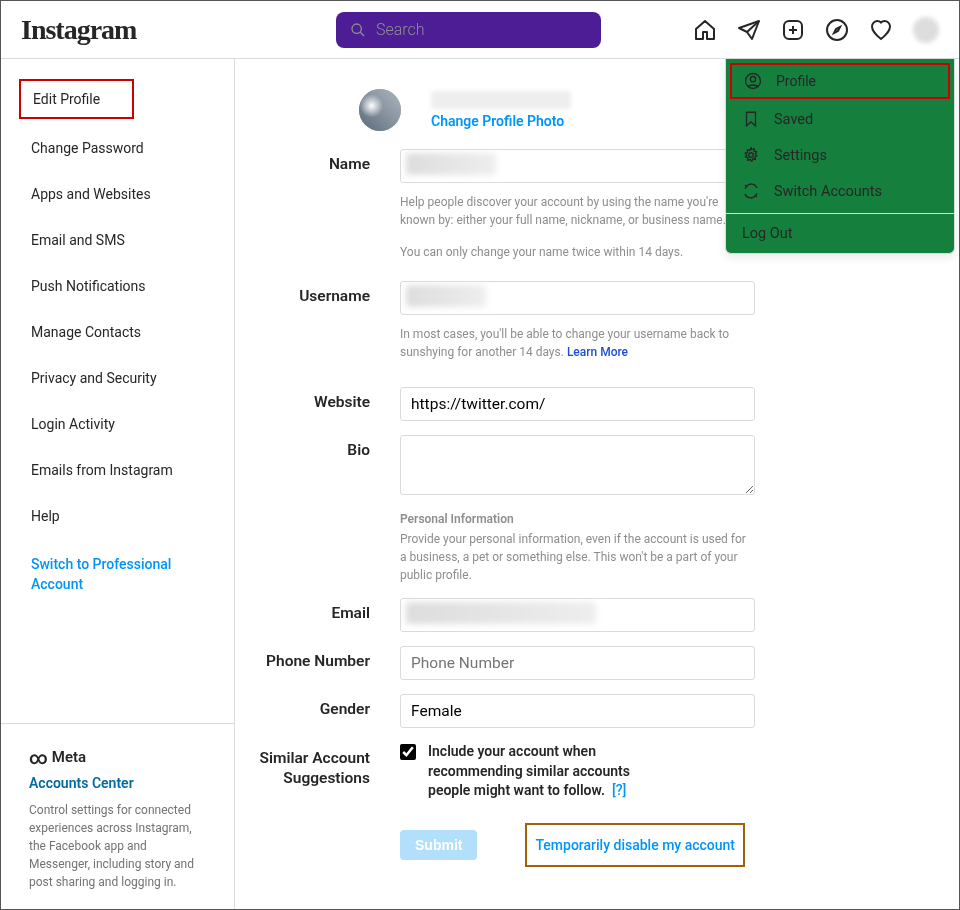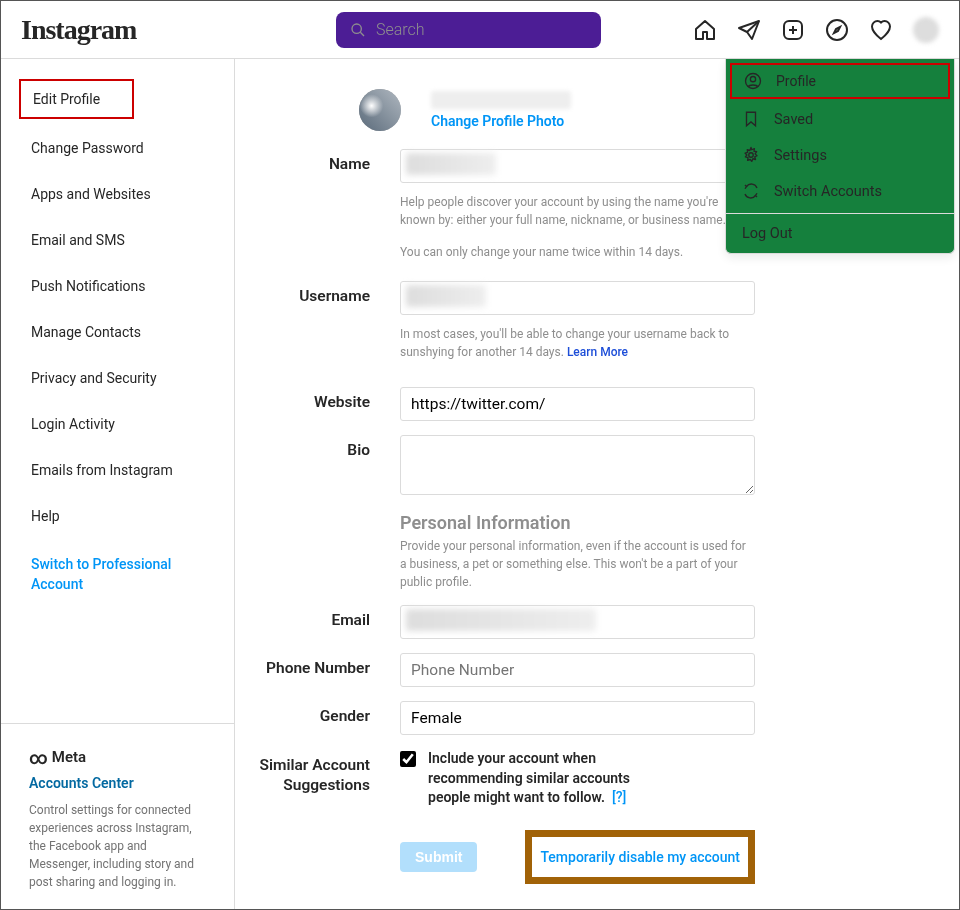--- a/index.html
+++ b/index.html
@@ -177,21 +177,21 @@
     position:absolute; left:6px; top:4px; height:22px;
     background: linear-gradient(90deg,#ddd,#eee);
     filter:blur(3px); border-radius:3px;
   }
   .help-text {
     color:#8e8e8e; font-size:12px; line-height:1.5; margin-top:10px;
     max-width: 370px;
   }
   .help-text .link { color:#1d4ed8; font-weight:500; }
   .section-head {
-    color:#8e8e8e; font-weight:600; font-size:18px; margin-bottom:4px;
+    color:#8e8e8e; font-weight:600; font-size:12px; margin-bottom:4px;
   }
   .similar-row { display:flex; gap:12px; align-items:flex-start; }
   .checkbox { width:16px; height:16px; margin-top:2px; accent-color:#000;}
   .similar-text { font-weight:600; font-size:14px; line-height:1.4; max-width:230px;}
   .similar-text .q { color:#0095f6; font-weight:500; }
   .actions {
     margin-left:165px;
     margin-top:22px;
     display:flex;
     align-items:center;
@@ -201,21 +201,21 @@
     background:#b2dffc;
     color:#fff;
     border:none;
     border-radius:4px;
     padding: 7px 15px;
     font-weight:600;
     font-size:14px;
     cursor:not-allowed;
   }
   .disable-link {
-    border:7px solid #a16207;
+    border:2px solid #a16207;
     padding: 12px 8px;
     color:#0095f6;
     font-weight:500;
     font-size:14px;
   }
 </style>
 </head>
 <body>
 
 <div class="header">

